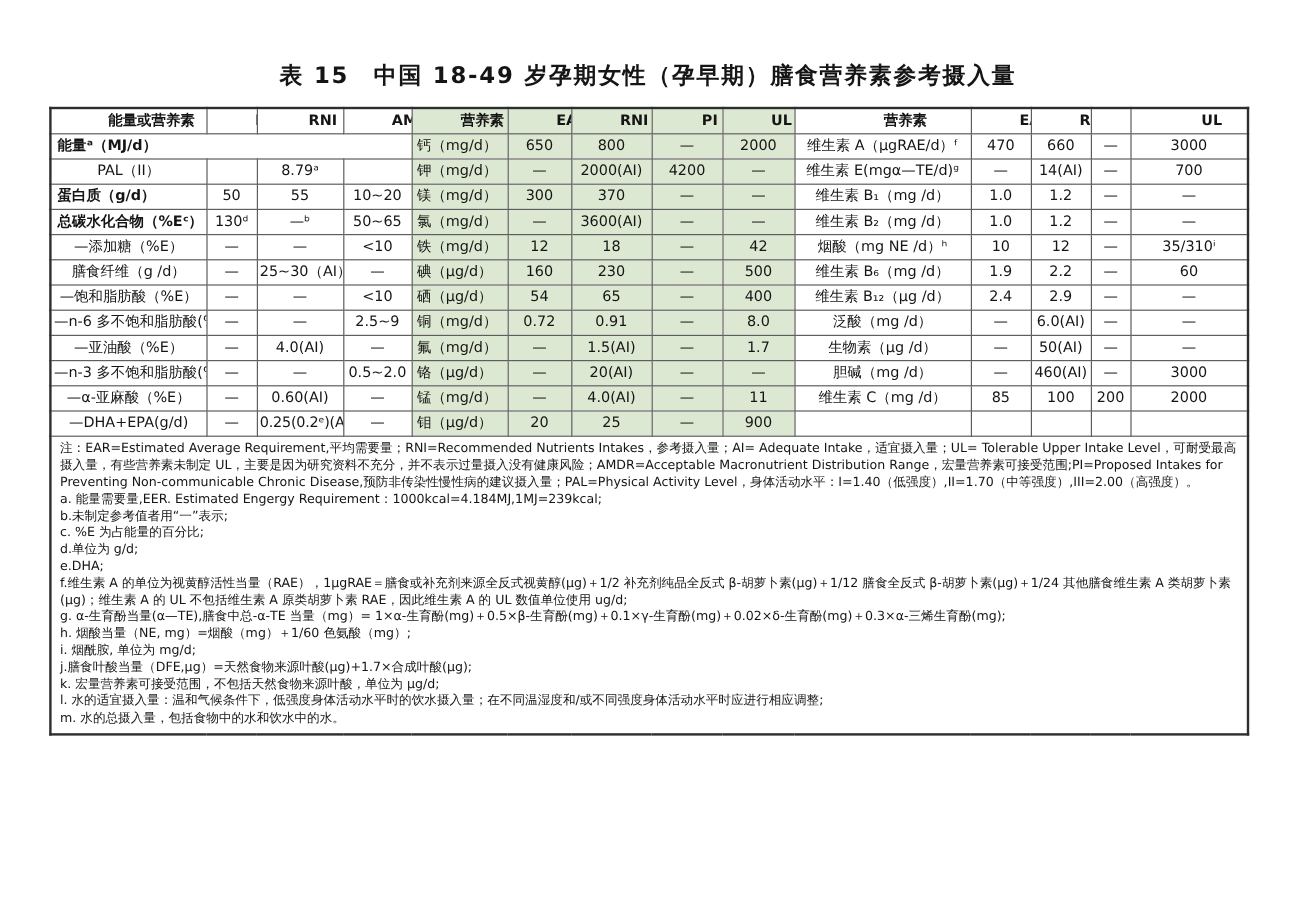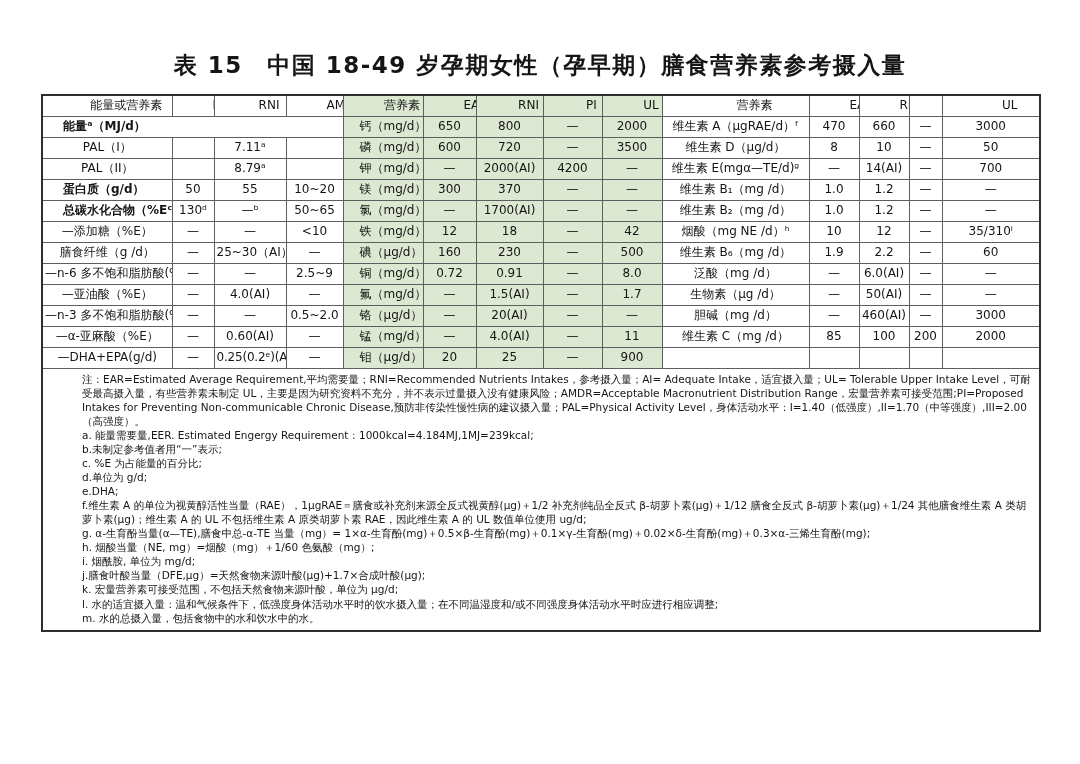--- a/index.html
+++ b/index.html
@@ -6,21 +6,21 @@
   html, body { margin: 0; padding: 0; }
   body {
     width: 1080px; height: 764px;
     background: #ffffff;
     font-family: "DejaVu Sans", "Liberation Sans", sans-serif;
     color: #151515;
     overflow: hidden;
   }
   .page { padding: 50px 41px 0 41px; }
   .title {
-    font-size: 23px;
+    font-size: 19px;
     font-weight: 700;
     text-align: center;
     margin: 0 0 13px 0;
     letter-spacing: 1.5px;
   }
   table.nutab {
     border-collapse: collapse;
     table-layout: fixed;
     width: 998px;
     border: 2px solid #2e2e2e;
@@ -29,39 +29,38 @@
     border: 1px solid #5e5e5e;
     height: 21px;
     padding: 0 2px;
     font-size: 12px;
     line-height: 1.05;
     text-align: center;
     vertical-align: middle;
     overflow: hidden;
     white-space: nowrap;
   }
-  .nutab th { font-weight: 400; padding-left: 40px; }
-  td.lft { text-align: left; padding-left: 20px; }
-  td.g2n { text-align: left; padding-left: 16px; }
+  .nutab th { font-weight: 700; padding-left: 40px; }
+  td.lft { text-align: left; padding-left: 5px; }
+  td.g2n { text-align: left; padding-left: 4px; }
   .bold { font-weight: 700; }
   .green { background: #dde8d2; }
   .val { font-size: 11px; }
   .sm { font-size: 10px; }
   .tiny { font-size: 9px; letter-spacing: -0.2px; }
   td.notescell {
     height: auto;
     white-space: normal;
     text-align: left;
     padding: 3px 7px 5px 7px;
     vertical-align: top;
   }
   .note {
     font-size: 10.5px;
     line-height: 1.34;
-    margin-left: 32px;
   }
 </style>
 </head>
 <body>
 
 <div class="page">
   <div class="title">表 15　中国 18-49 岁孕期女性（孕早期）膳食营养素参考摄入量</div>
   <div id="tablehost">
       <table class="nutab">
         <colgroup>
@@ -106,36 +105,20 @@
             <td class="val green">800</td>
             <td class="val green">—</td>
             <td class="val green">2000</td>
             <td class="name">维生素 A（μgRAE/d）ᶠ</td>
             <td class="val">470</td>
             <td class="val">660</td>
             <td class="val">—</td>
             <td class="val">3000</td>
           </tr>
           <tr>
-            <td class="name">PAL（I）</td>
-            <td class="val"></td>
-            <td class="val">7.11ᵃ</td>
-            <td class="val"></td>
-            <td class="g2n green">磷（mg/d）</td>
-            <td class="val green">600</td>
-            <td class="val green">720</td>
-            <td class="val green">—</td>
-            <td class="val green">3500</td>
-            <td class="name">维生素 D（μg/d）</td>
-            <td class="val">8</td>
-            <td class="val">10</td>
-            <td class="val">—</td>
-            <td class="val">50</td>
-          </tr>
-          <tr>
             <td class="name">PAL（II）</td>
             <td class="val"></td>
             <td class="val">8.79ᵃ</td>
             <td class="val"></td>
             <td class="g2n green">钾（mg/d）</td>
             <td class="val green">—</td>
             <td class="val green">2000(AI)</td>
             <td class="val green">4200</td>
             <td class="val green">—</td>
             <td class="name">维生素 E(mgα—TE/d)ᵍ</td>
@@ -160,21 +143,21 @@
             <td class="val">—</td>
             <td class="val">—</td>
           </tr>
           <tr>
             <td class="name bold lft">总碳水化合物（%Eᶜ）</td>
             <td class="val">130ᵈ</td>
             <td class="val">—ᵇ</td>
             <td class="val">50~65</td>
             <td class="g2n green">氯（mg/d）</td>
             <td class="val green">—</td>
-            <td class="val green">1700(AI)</td>
+            <td class="val green">3600(AI)</td>
             <td class="val green">—</td>
             <td class="val green">—</td>
             <td class="name">维生素 B₂（mg /d）</td>
             <td class="val">1.0</td>
             <td class="val">1.2</td>
             <td class="val">—</td>
             <td class="val">—</td>
           </tr>
           <tr>
             <td class="name">—添加糖（%E）</td>
@@ -200,20 +183,36 @@
             <td class="g2n green">碘（μg/d）</td>
             <td class="val green">160</td>
             <td class="val green">230</td>
             <td class="val green">—</td>
             <td class="val green">500</td>
             <td class="name">维生素 B₆（mg /d）</td>
             <td class="val">1.9</td>
             <td class="val">2.2</td>
             <td class="val">—</td>
             <td class="val">60</td>
+          </tr>
+          <tr>
+            <td class="name">—饱和脂肪酸（%E）</td>
+            <td class="val">—</td>
+            <td class="val">—</td>
+            <td class="val">&lt;10</td>
+            <td class="g2n green">硒（μg/d）</td>
+            <td class="val green">54</td>
+            <td class="val green">65</td>
+            <td class="val green">—</td>
+            <td class="val green">400</td>
+            <td class="name">维生素 B₁₂（μg /d）</td>
+            <td class="val">2.4</td>
+            <td class="val">2.9</td>
+            <td class="val">—</td>
+            <td class="val">—</td>
           </tr>
           <tr>
             <td class="name sm">—n-6 多不饱和脂肪酸(%E)</td>
             <td class="val">—</td>
             <td class="val">—</td>
             <td class="val">2.5~9</td>
             <td class="g2n green">铜（mg/d）</td>
             <td class="val green">0.72</td>
             <td class="val green">0.91</td>
             <td class="val green">—</td>

